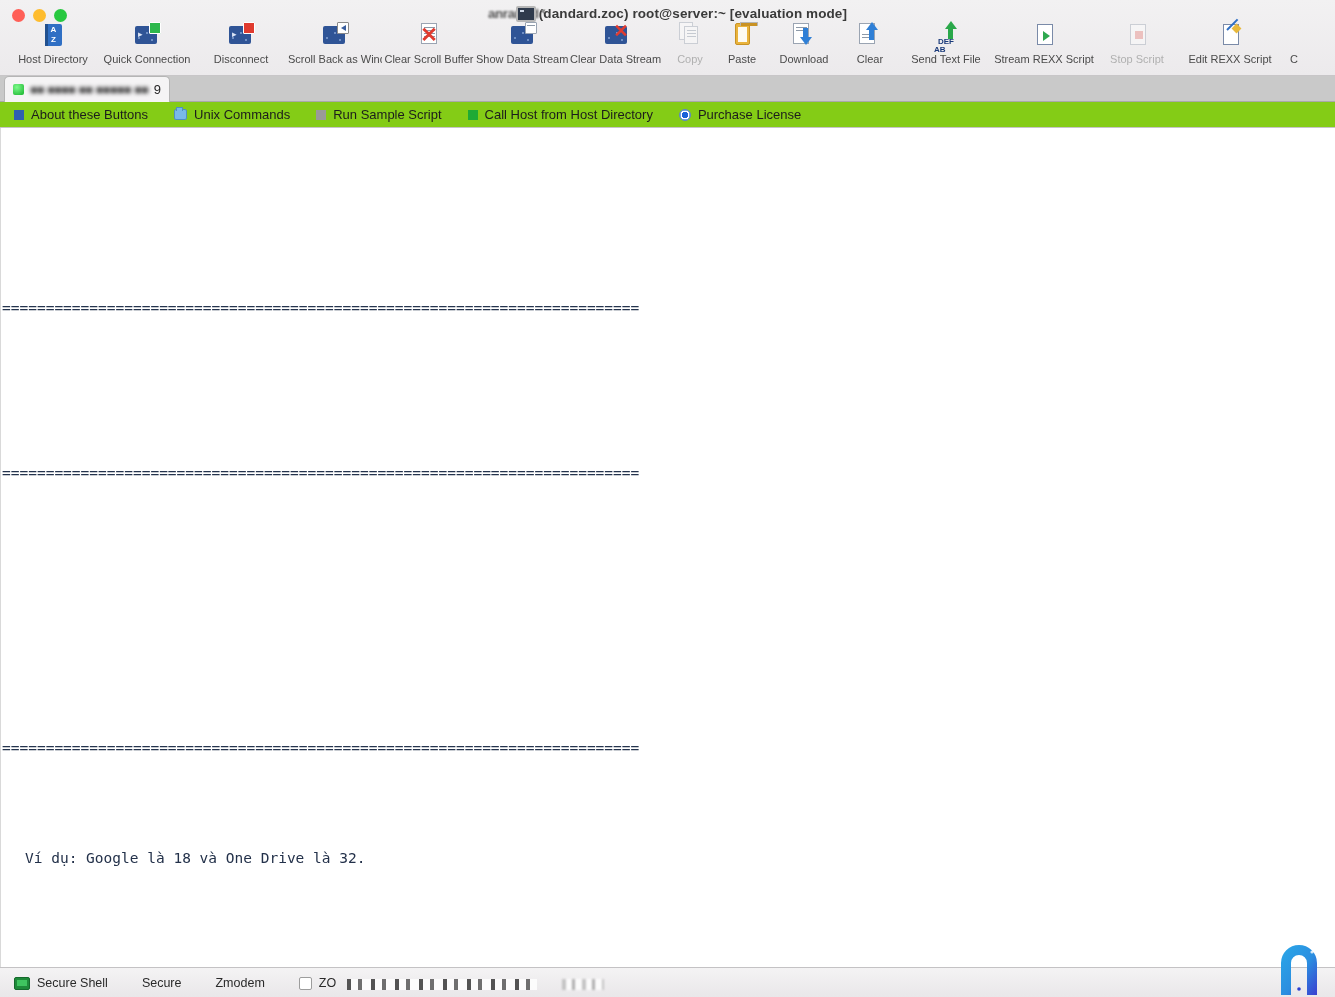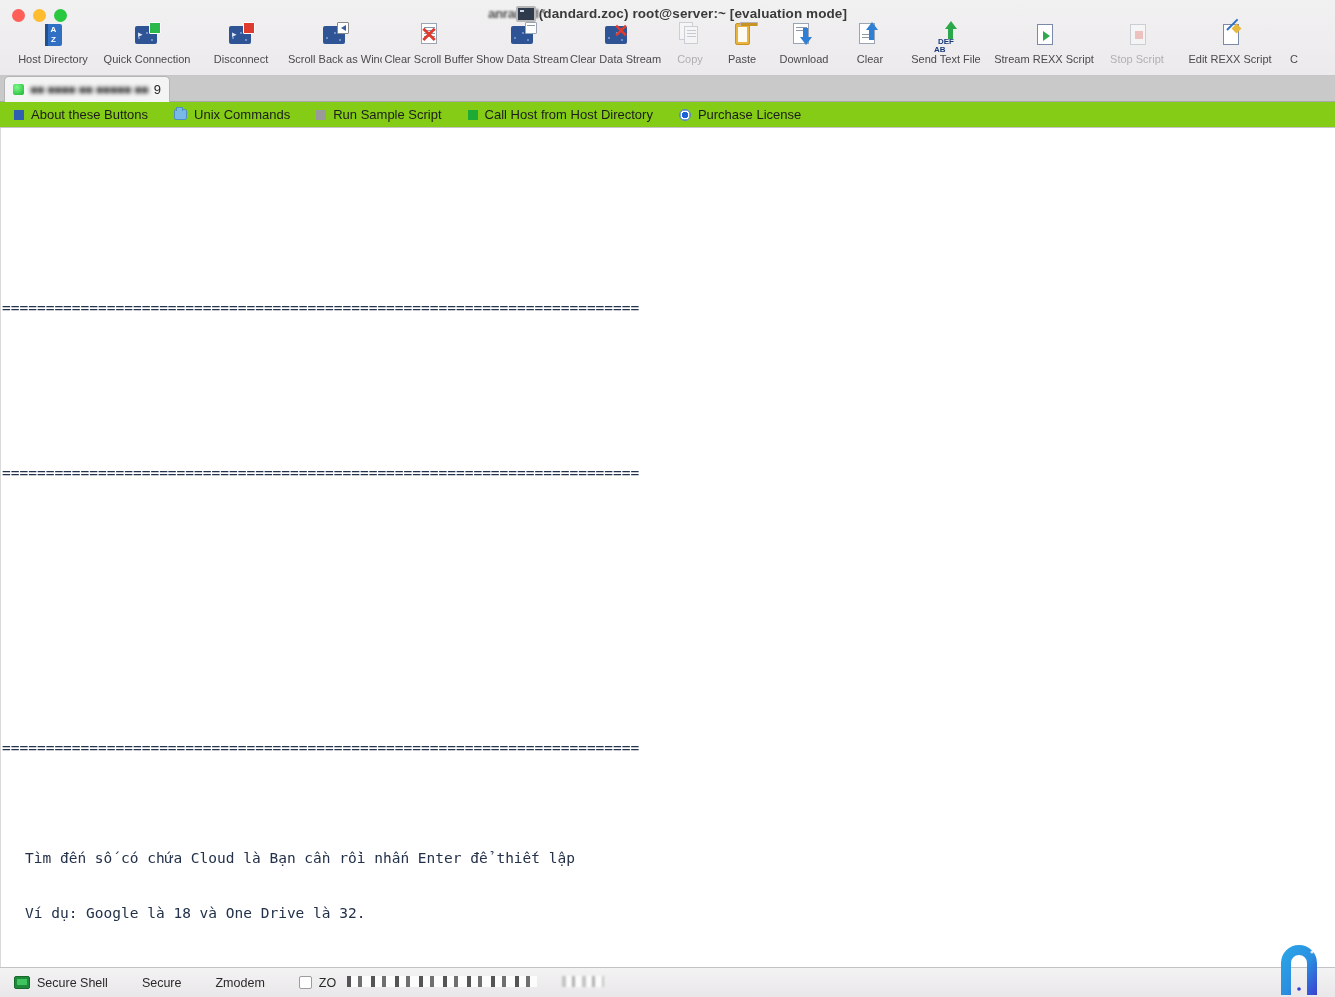--- a/index.html
+++ b/index.html
@@ -246,21 +246,21 @@
   
   .statusbar {
     position: absolute; left: 0; bottom: 0;
     width: 1335px; height: 30px;
     background: linear-gradient(#f4f3f4, #e9e7e9);
     border-top: 1px solid #c4c2c4;
     display: flex; align-items: center;
     padding-left: 14px;
     font-size: 12.5px; color: #2a2a2a;
   }
-  .sb-item { display:flex; align-items:flex-start; gap:7px; margin-right: 34px; white-space:nowrap;}
+  .sb-item { display:flex; align-items:flex-end; gap:7px; margin-right: 34px; white-space:nowrap;}
   .sb-monitor {
     width:16px; height:13px; background:#1f8a3a; border:1px solid #156a2c; border-radius:2px;
     position:relative;
   }
   .sb-monitor::after{
     content:""; position:absolute; left:2px; top:2px; right:2px; bottom:3px; background:#3fc45f;
   }
   .sb-check {
     width:13px; height:13px; background:#ffffff; border:1px solid #9d9d9d; border-radius:2px;
   }
@@ -510,21 +510,20 @@
     <div class="termline sep">=========================================================================</div>
     <div class="termline">&nbsp;</div>
     <div class="termline">&nbsp;</div>
     <div class="termline sep">=========================================================================</div>
     <div class="termline">&nbsp;</div>
     <div class="termline">&nbsp;</div>
     <div class="termline">&nbsp;</div>
     <div class="termline">&nbsp;</div>
     <div class="termline sep">=========================================================================</div>
     <div class="termline">&nbsp;</div>
-    <div class="termline indent2">Tìm đến số có chứa Cloud là Bạn cần rồi nhấn Enter để thiết lập</div>
     <div class="termline indent2">Ví dụ: Google là 18 và One Drive là 32.</div>
     
     
     
     
 
     
     
     
     

